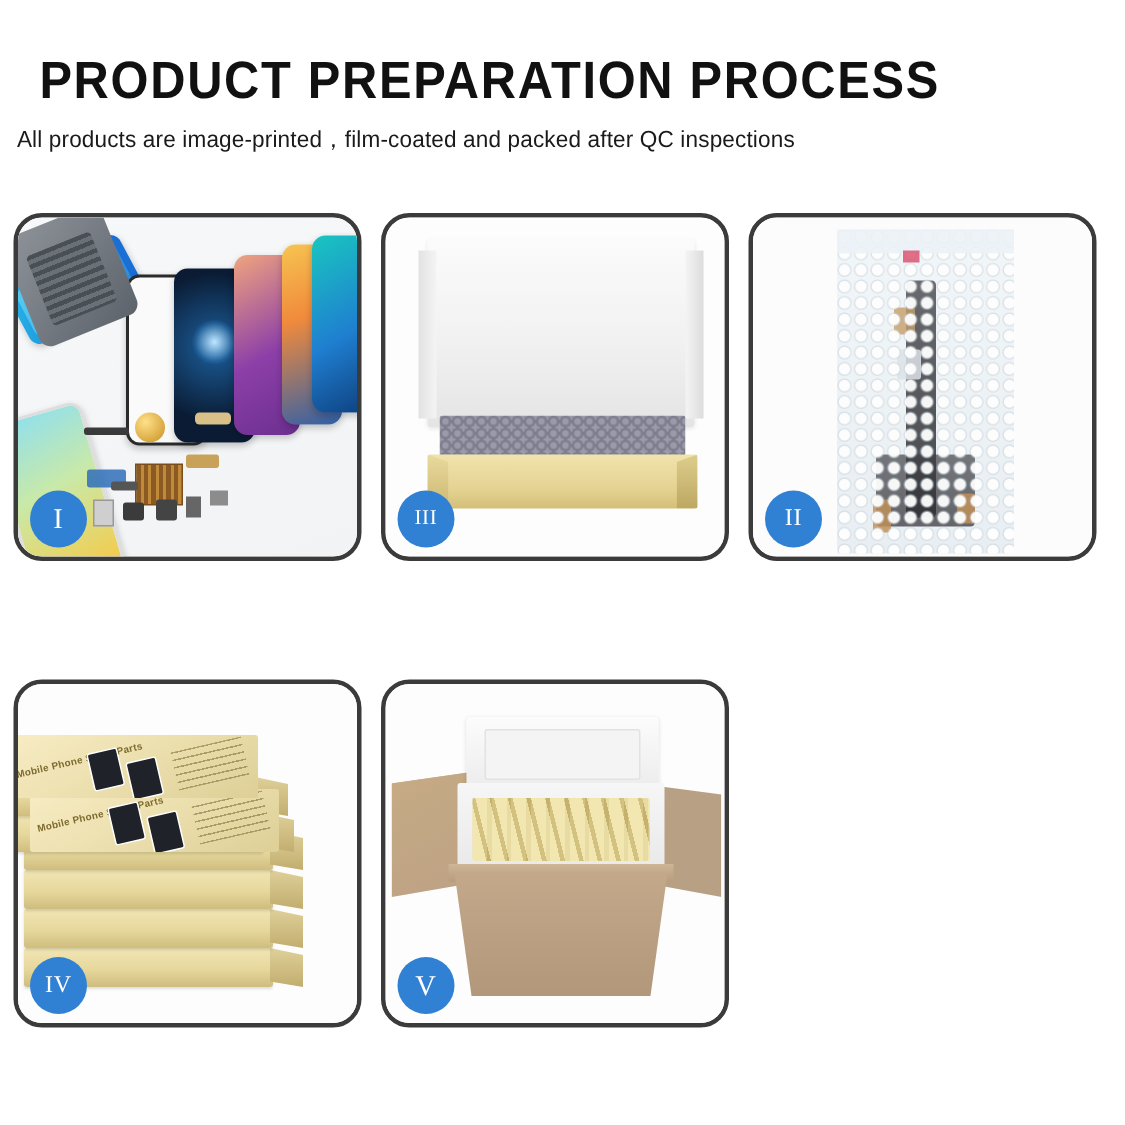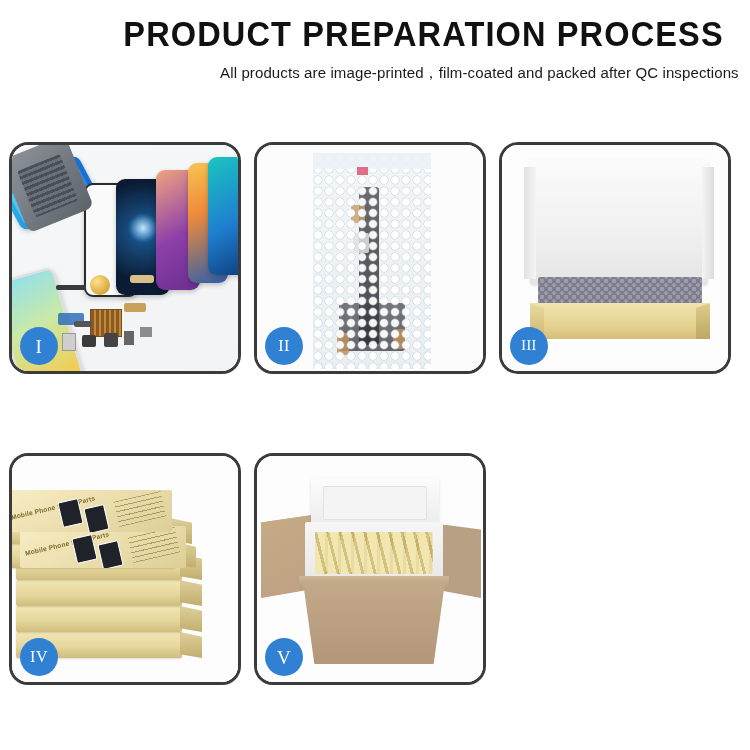--- a/index.html
+++ b/index.html
@@ -4,21 +4,21 @@
 <style>
   html,body{margin:0;padding:0;}
   body{
     width:750px;height:750px;background:#ffffff;
     font-family:"Liberation Sans","DejaVu Sans",sans-serif;
     overflow:hidden;position:relative;
   }
   .page{width:750px;height:750px;position:relative;}
 
   
-  .header{padding-top:16px;text-align:right;}
+  .header{padding-top:36px;text-align:left;}
   .title{
     font-size:35px;font-weight:700;color:#111;letter-spacing:1.2px;
     transform:scaleX(0.93);transform-origin:center;
     line-height:1.05;white-space:nowrap;
   }
   .subtitle{
     margin-top:10px;font-size:15.5px;color:#1a1a1a;font-weight:400;
     letter-spacing:.1px;white-space:nowrap;transform:scaleX(0.97);
   }
 
@@ -242,43 +242,43 @@
         <div class="sm2"></div>
         <div class="sm3"></div>
         <div class="sm4"></div>
         <div class="sm5"></div>
         <div class="sm6"></div>
       </div>
       <div class="badge">I</div>
     </div>
 
     <div class="panel">
+      <div class="stage p3">
+        <div class="foam-lid"></div>
+        <div class="foam-grey"></div>
+        <div class="gold-tray"></div>
+      </div>
+      <div class="badge xs">III</div>
+    </div>
+
+    <div class="panel">
       <div class="stage p2">
         <div class="bubble-bag">
           <div class="inner-part"></div>
           <div class="inner-wide"></div>
           <div class="conn1"></div>
           <div class="conn2"></div>
           <div class="conn3"></div>
           <div class="conn4"></div>
           <div class="bubbles"></div>
           <div class="bag-top"></div>
           <div class="pinkmark"></div>
         </div>
       </div>
       <div class="badge sm">II</div>
-    </div>
-
-    <div class="panel">
-      <div class="stage p3">
-        <div class="foam-lid"></div>
-        <div class="foam-grey"></div>
-        <div class="gold-tray"></div>
-      </div>
-      <div class="badge xs">III</div>
     </div>
 
     <div class="panel">
       <div class="stage p4">
         <div class="stackwrap">
           <div class="sbox" style="left:10px;top:150px;">
               <span class="side"></span>
             </div>
           <div class="sbox" style="left:10px;top:124px;">
               <span class="side"></span>

